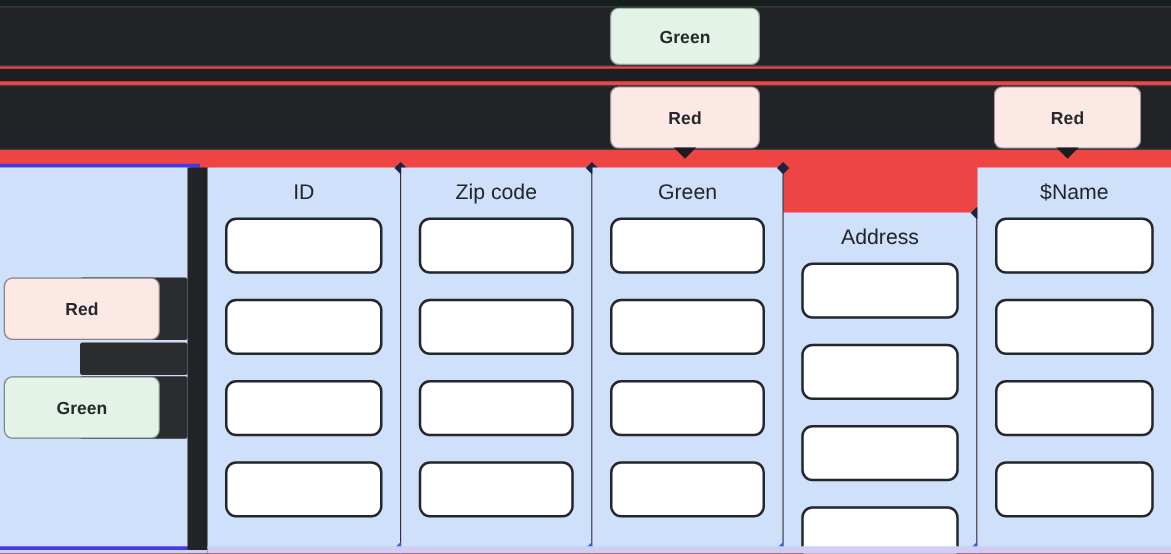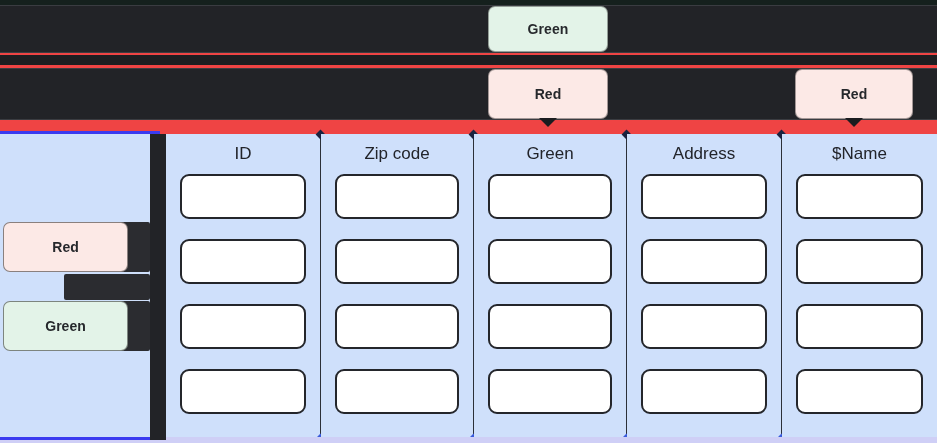--- a/index.html
+++ b/index.html
@@ -254,21 +254,21 @@
       <div class="cells">
         <div class="cell"></div>
         <div class="cell"></div>
         <div class="cell"></div>
         <div class="cell"></div>
       </div>
       <span class="marker top"></span>
       <span class="marker bottom"></span>
     </div>
 
-    <div class="col" style="width:155px;">
+    <div class="col" style="width:155px;margin-top:36px;">
       <div class="col-head">Address</div>
       <div class="cells">
         <div class="cell"></div>
         <div class="cell"></div>
         <div class="cell"></div>
         <div class="cell"></div>
       </div>
       <span class="marker top"></span>
       <span class="marker bottom"></span>
     </div>

